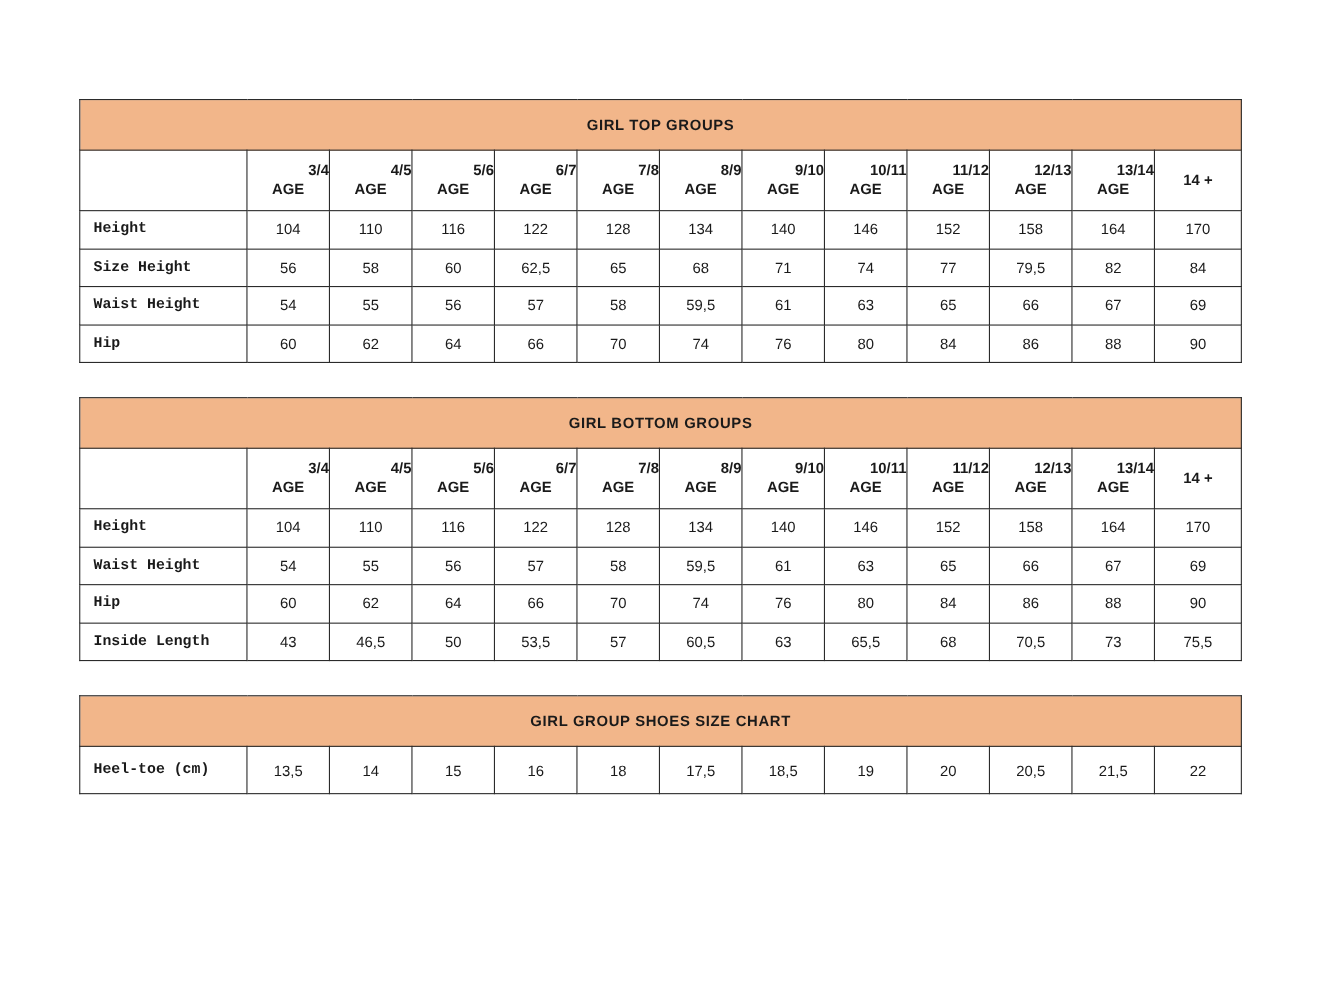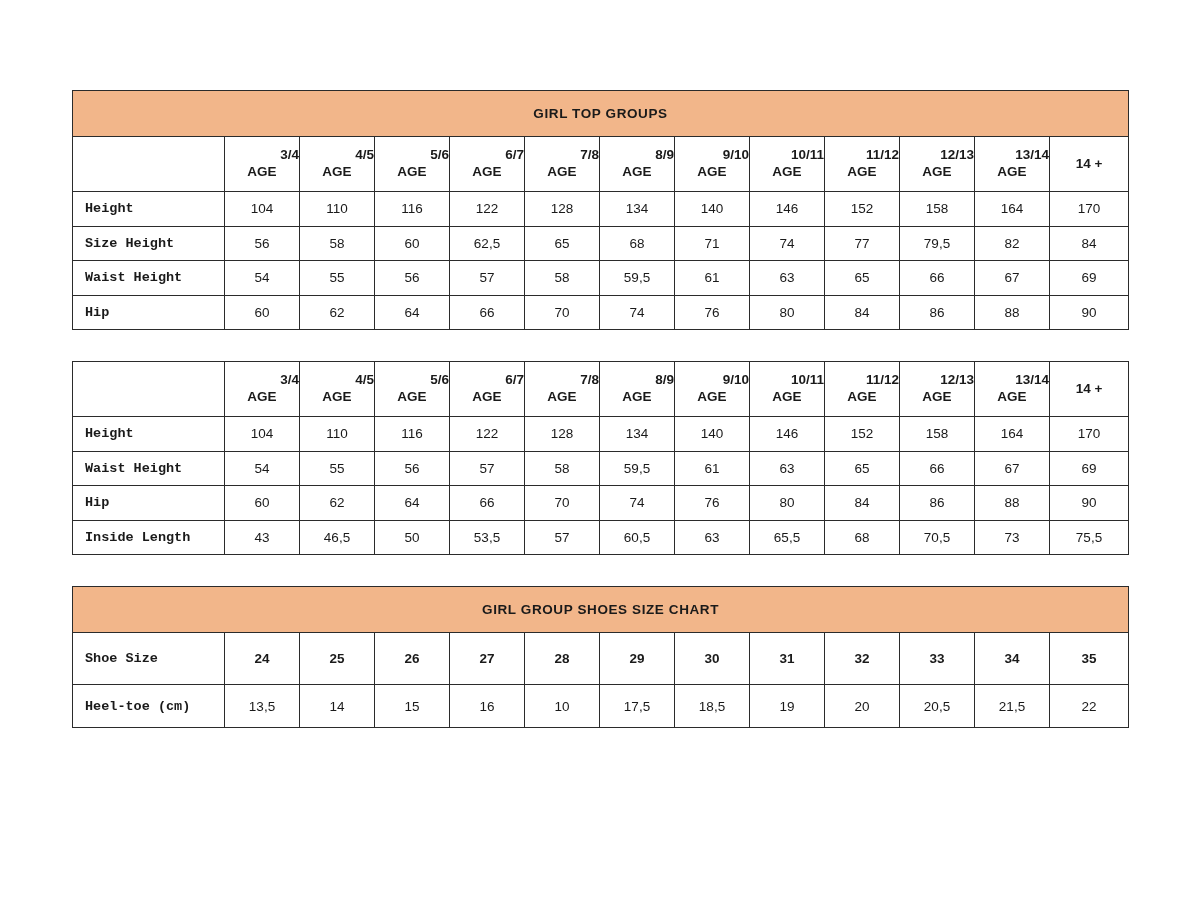--- a/index.html
+++ b/index.html
@@ -239,20 +239,23 @@
         <col class="col-age">
         <col class="col-age">
         <col class="col-age">
       <col class="col-age">
         <col class="col-age">
         <col class="col-age">
         <col class="col-age">
       <col class="col-last">
     </colgroup>
     <tbody>
+      <tr>
+        <td class="title-cell" colspan="13">GIRL BOTTOM GROUPS</td>
+      </tr>
       <tr class="hdr-row">
         <td class="blank-hdr"></td>
         <td>
           <span class="age-line-1">3/4</span>
           <span class="age-line-2">AGE</span>
         </td>
         <td>
           <span class="age-line-1">4/5</span>
           <span class="age-line-2">AGE</span>
         </td>
@@ -373,42 +376,27 @@
       <col class="col-age">
         <col class="col-age">
         <col class="col-age">
         <col class="col-age">
       <col class="col-last">
     </colgroup>
     <tbody>
       <tr>
         <td class="title-cell" colspan="13">GIRL GROUP SHOES SIZE CHART</td>
       </tr>
-      <tr class="shoes-row">
-        <td class="row-label">Shoe Size</td>
-        <td>24</td>
-        <td>25</td>
-        <td>26</td>
-        <td>27</td>
-        <td>28</td>
-        <td>29</td>
-        <td>30</td>
-        <td>31</td>
-        <td>32</td>
-        <td>33</td>
-        <td>34</td>
-        <td>35</td>
-      </tr>
       <tr class="heel-row">
         <td class="row-label">Heel-toe (cm)</td>
         <td>13,5</td>
         <td>14</td>
         <td>15</td>
         <td>16</td>
-        <td>10</td>
+        <td>18</td>
         <td>17,5</td>
         <td>18,5</td>
         <td>19</td>
         <td>20</td>
         <td>20,5</td>
         <td>21,5</td>
         <td>22</td>
       </tr>
     </tbody>
   </table>

